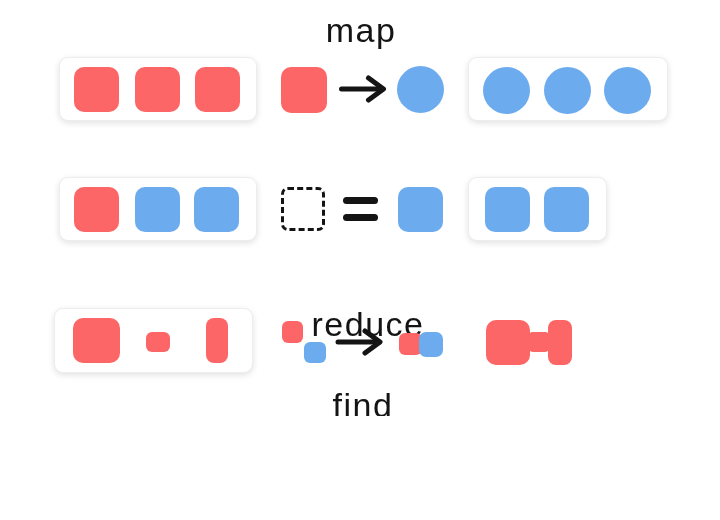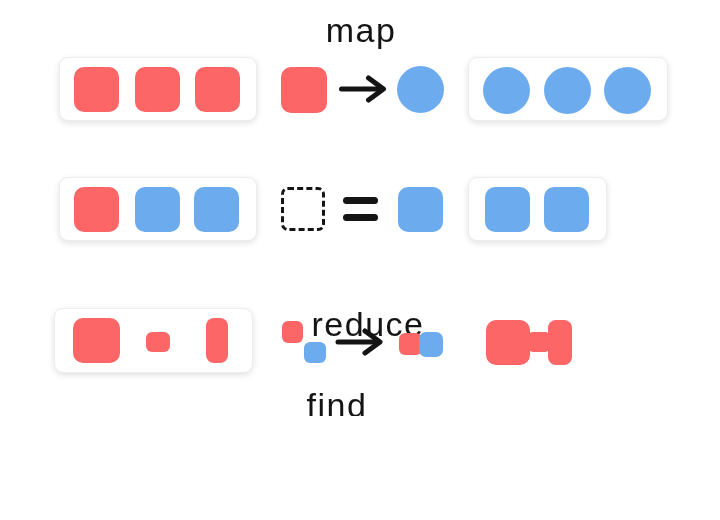--- a/index.html
+++ b/index.html
@@ -9,21 +9,21 @@
   }
   #canvas > *{position:absolute;box-sizing:border-box;}
   .title{
     transform:translateX(-50%);
     font-size:34px;font-weight:300;letter-spacing:1.5px;
     line-height:1;color:var(--ink,#141414);white-space:nowrap;
   }
   .t0{left:361px;top:13px;}
   .t1{left:364px;top:138px;}
   .t2{left:368px;top:271px;margin-top:36px;}
-  .t3{left:337px;top:388px;text-decoration:underline;}
+  .t3{left:363px;top:388px;text-decoration:underline;}
   .box{
     background:#fff;border:1px solid var(--box-border,#ededed);
     border-radius:9px;box-shadow:0 2px 6px rgba(0,0,0,0.12);
   }
   .square{border-radius:10px;}
   .circle{border-radius:50%;}
   .dashed{
     border:3px dashed var(--ink,#141414);
     border-radius:7px;background:#fff;
   }

